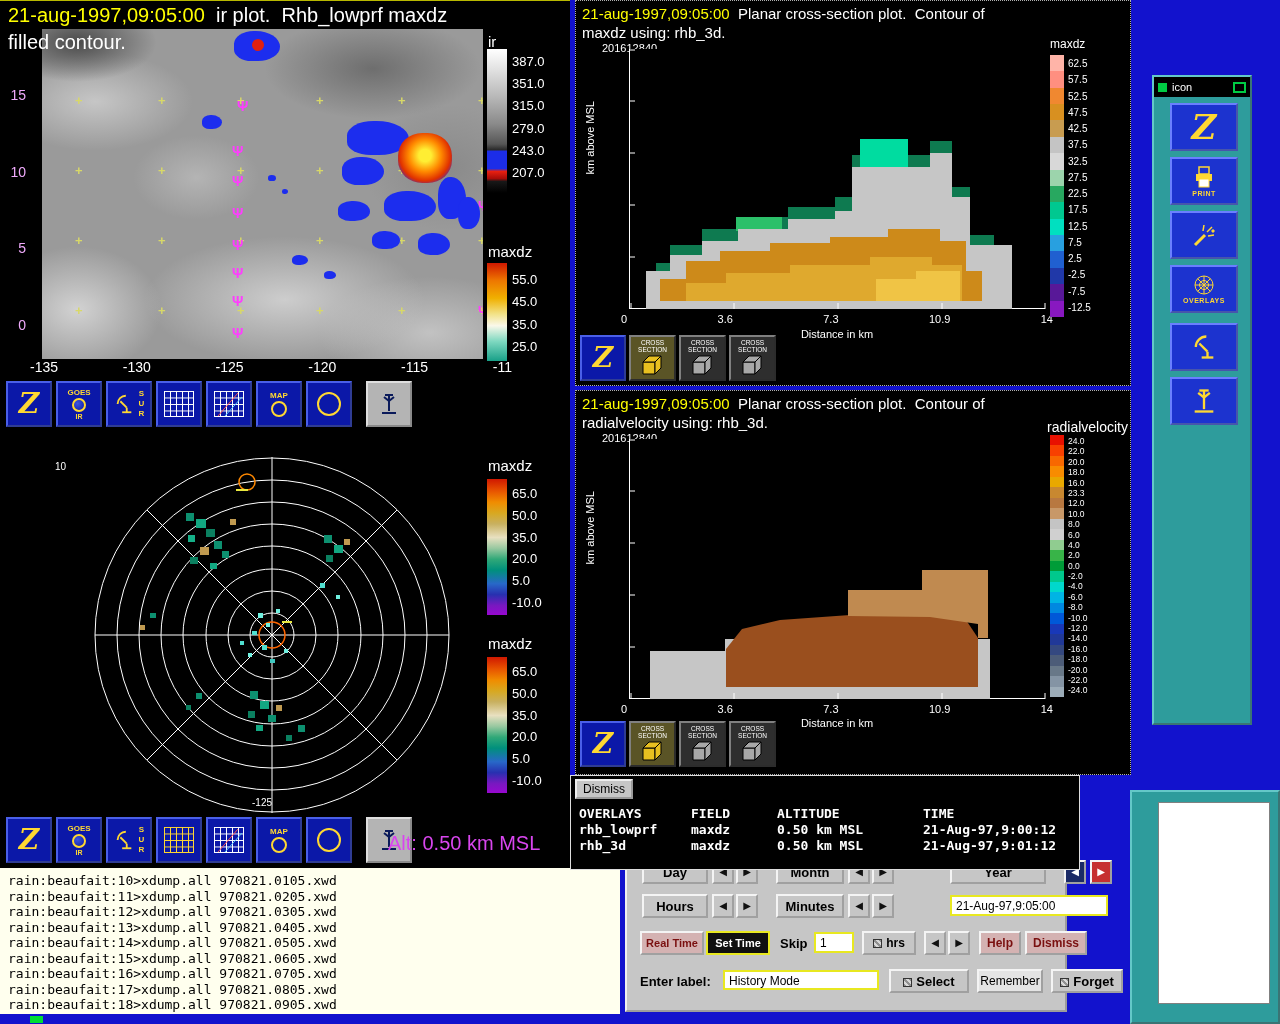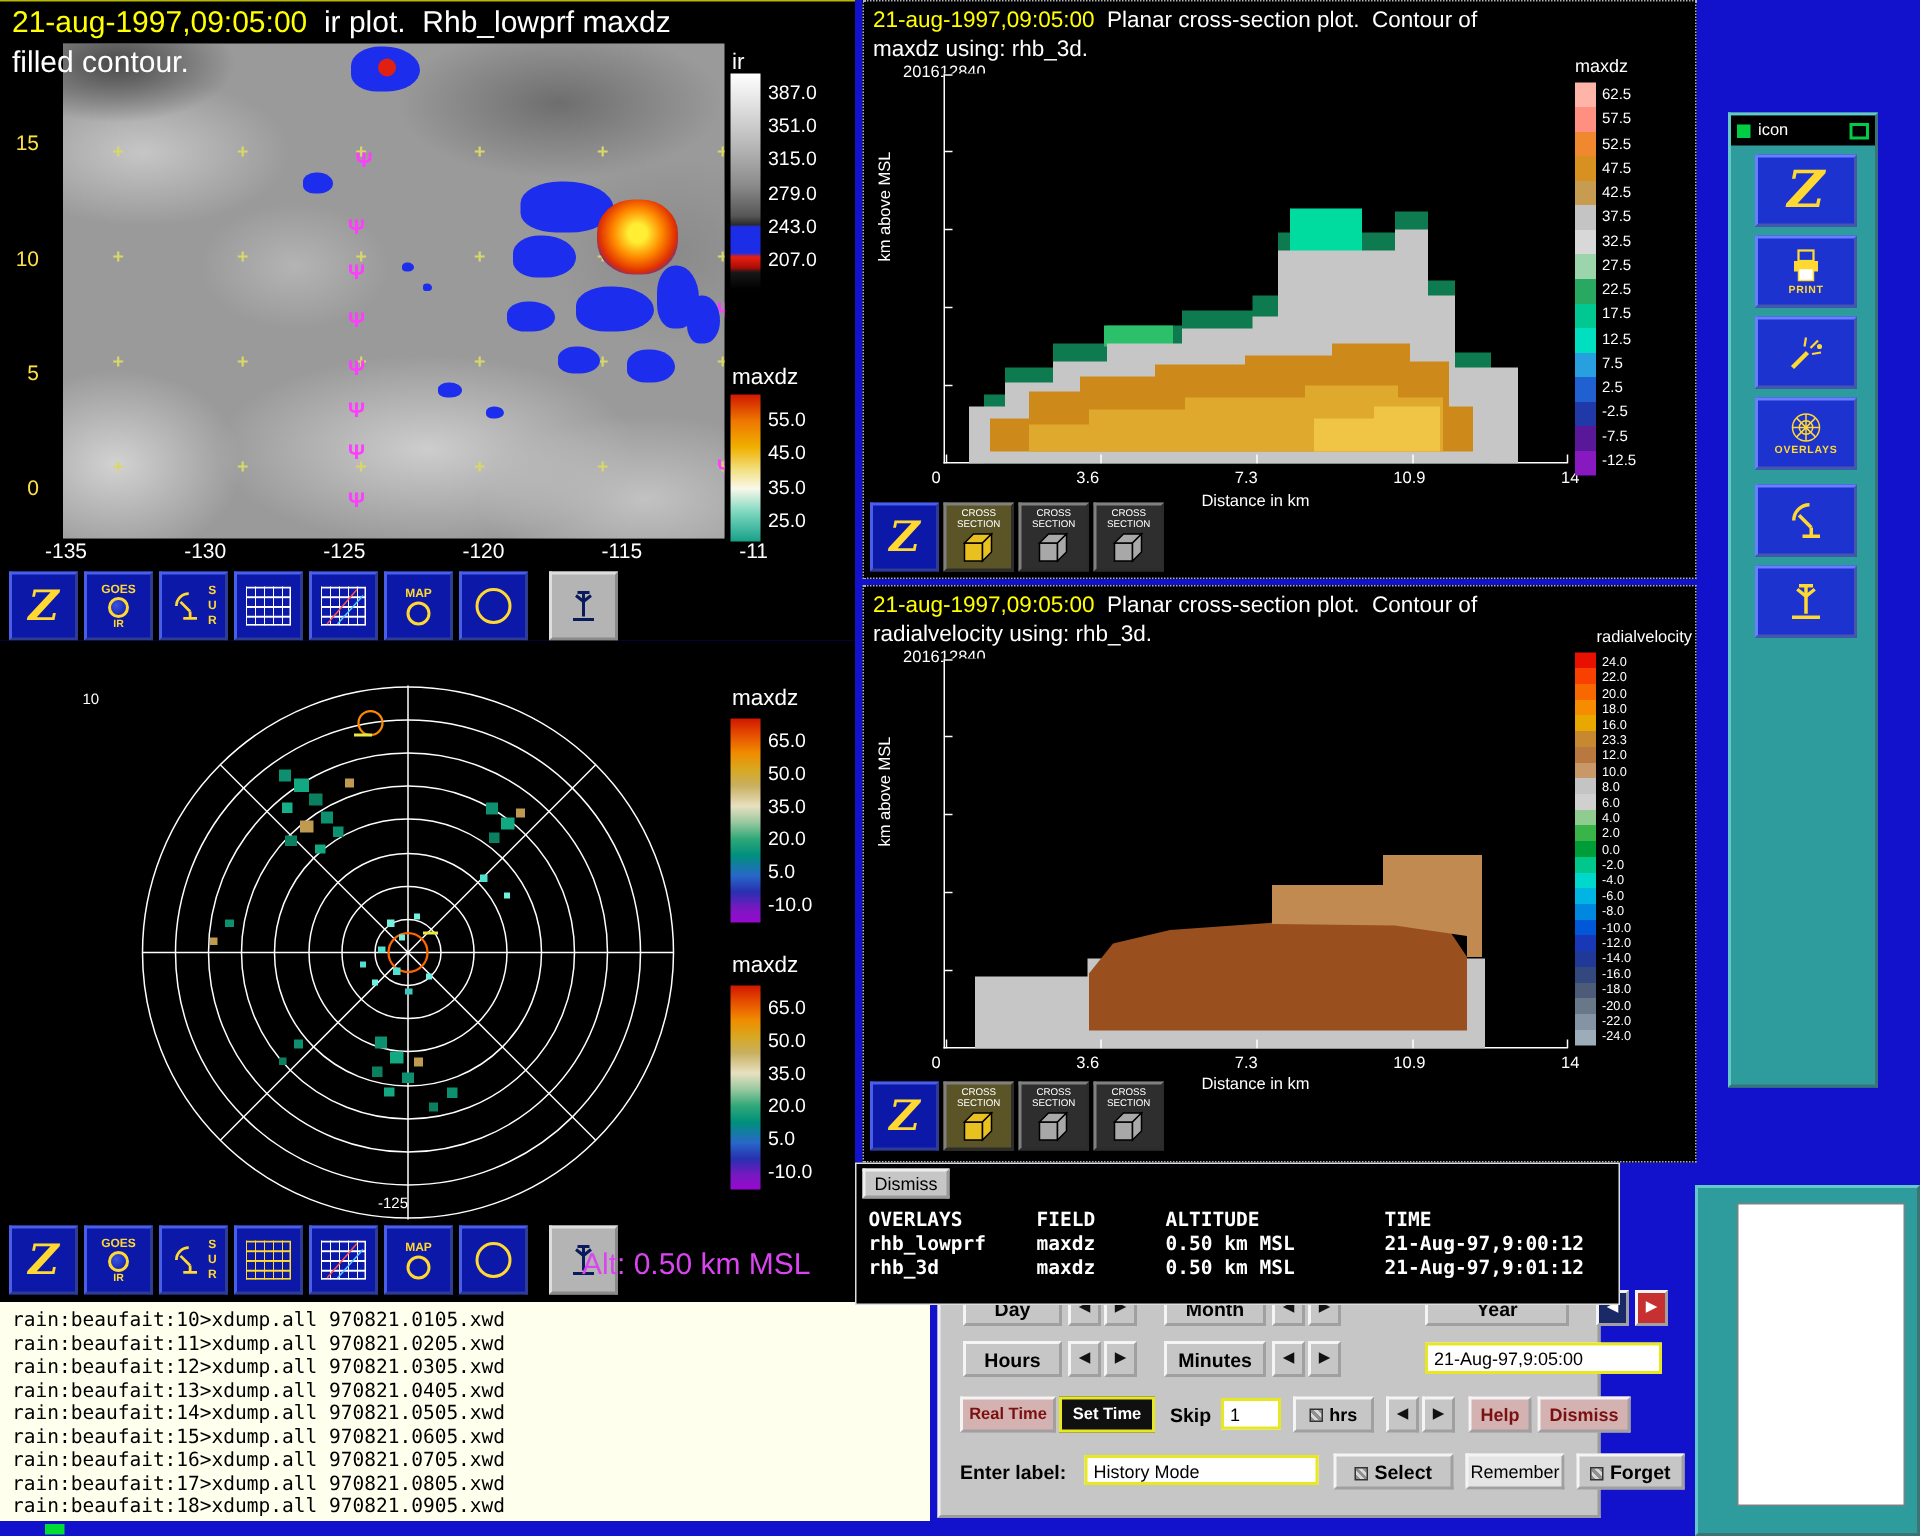--- a/index.html
+++ b/index.html
@@ -22,21 +22,21 @@
  radial-gradient(ellipse 200px 90px at 55% 82%, #cdcdcd, rgba(205,205,205,0) 70%),
  radial-gradient(ellipse 90px 60px at 35% 45%, #b4b4b4, rgba(180,180,180,0) 70%),
  radial-gradient(ellipse 160px 80px at 88% 92%, #c2c2c2, rgba(194,194,194,0) 70%),
  radial-gradient(ellipse 150px 70px at 75% 12%, #6e6e6e, rgba(110,110,110,0) 72%),
  radial-gradient(ellipse 120px 90px at 92% 42%, #8a8a8a, rgba(138,138,138,0) 70%)}
 .blob{position:absolute;background:#1c2dee;border-radius:45% 55% 50% 40%}
 #orange-blob{position:absolute;background:radial-gradient(circle at 50% 45%, #ffee33 0 16%, #ff8a00 42%, #e03000 66%, #1c2dee 86%);border-radius:45%}
 .redcore{position:absolute;background:#e02010;border-radius:50%}
 .plus{position:absolute;color:#d8d868;font-size:13px;line-height:0;font-weight:bold}
 .psi{position:absolute;color:#ff3cff;font-size:14px;line-height:0;font-weight:bold}
-#sat-yticks{position:absolute;left:2px;top:28px;height:330px;width:30px;display:flex;flex-direction:column;justify-content:space-between;padding:58px 0 26px;color:#fde047;font-size:14px}
+#sat-yticks{position:absolute;left:2px;top:28px;height:330px;width:30px;display:flex;flex-direction:column;justify-content:space-between;padding:58px 0 26px;color:#f0abfc;font-size:14px}
 .satytick{width:100%;text-align:right;padding-right:6px}
 #sat-xticks{position:absolute;left:30px;top:358px;width:482px;display:flex;justify-content:space-between;color:#fff;font-size:14px}
 .cbar{position:absolute;width:20px}
 .cbar.ir{background:linear-gradient(to bottom,#ffffff 0%,#e2e2e2 14%,#b6b6b6 34%,#8a8a8a 52%,#565656 66%,#2a2a2a 70%,#1c2de8 71%,#1c2de8 83%,#e82010 85%,#a80c08 90%,#181818 92%,#000 100%)}
 .cbar.satdz{background:linear-gradient(to bottom,#d01800 0%,#ee7700 18%,#f0b000 36%,#f2e287 52%,#faf8ea 64%,#7ed8c0 80%,#18a088 100%)}
 .cbar.radardz{background:linear-gradient(to bottom,#d01800 0%,#e85500 9%,#f08c00 17%,#d8a820 25%,#c8b060 33%,#e8e0c0 43%,#98c8a0 51%,#30a878 59%,#00907c 67%,#2868c8 77%,#2830b0 85%,#7818c0 93%,#9808d0 100%)}
 .cbar.xs1{background:linear-gradient(to bottom,#ffb4a8 0 6.25%,#ff8f80 0 12.5%,#f08830 0 18.75%,#d89020 0 25%,#c89c50 0 31.25%,#c4c4c4 0 37.5%,#d8d8d8 0 43.75%,#9cd4ac 0 50%,#28a860 0 56.25%,#00c890 0 62.5%,#00e0c0 0 68.75%,#28a0e0 0 75%,#2060d0 0 81.25%,#2038a8 0 87.5%,#581898 0 93.75%,#8818c0 0 100%)}
 .cbar.xs2{background:linear-gradient(to bottom,#e81000 0 4%,#f84000 0 8%,#f86800 0 12%,#f88c00 0 16%,#e8a800 0 20%,#c88830 0 24%,#b87840 0 28%,#c89868 0 32%,#c4c4c4 0 36%,#d0d0d0 0 40%,#90cc90 0 44%,#38b448 0 48%,#009c38 0 52%,#00c88c 0 56%,#00d8cc 0 60%,#00b4e4 0 64%,#0088e0 0 68%,#0058d8 0 72%,#1838b8 0 76%,#203898 0 80%,#344880 0 84%,#4c5c78 0 88%,#687888 0 92%,#8494a4 0 96%,#9cacb8 0 100%)}
 .cbar-label{position:absolute;color:#fff;font-size:15px}
 .cbticks{position:absolute;display:flex;flex-direction:column;justify-content:space-between;color:#fff}
@@ -524,21 +524,21 @@
     </svg>
   </div>
   <div class="xs-xticks" style="top:312px">
       <div class="xstick">0</div>
       <div class="xstick">3.6</div>
       <div class="xstick">7.3</div>
       <div class="xstick">10.9</div>
       <div class="xstick">14</div>
     </div>
   <div class="xlab" style="top:326px">Distance in km</div>
-  <div class="cbar-label" style="left:452px;top:28px;font-size:11px;width:100px;text-align:right">radialvelocity</div>
+  <div class="cbar-label" style="left:452px;top:28px;font-size:14px;width:100px;text-align:right">radialvelocity</div>
   <div class="cbar xs2" style="left:474px;top:44px;height:262px;width:14px"></div>
   <div class="cbticks tiny" style="left:492px;top:46px;height:258px">
       <div class="cbtick">24.0</div>
       <div class="cbtick">22.0</div>
       <div class="cbtick">20.0</div>
       <div class="cbtick">18.0</div>
       <div class="cbtick">16.0</div>
       <div class="cbtick">23.3</div>
       <div class="cbtick">12.0</div>
       <div class="cbtick">10.0</div>

